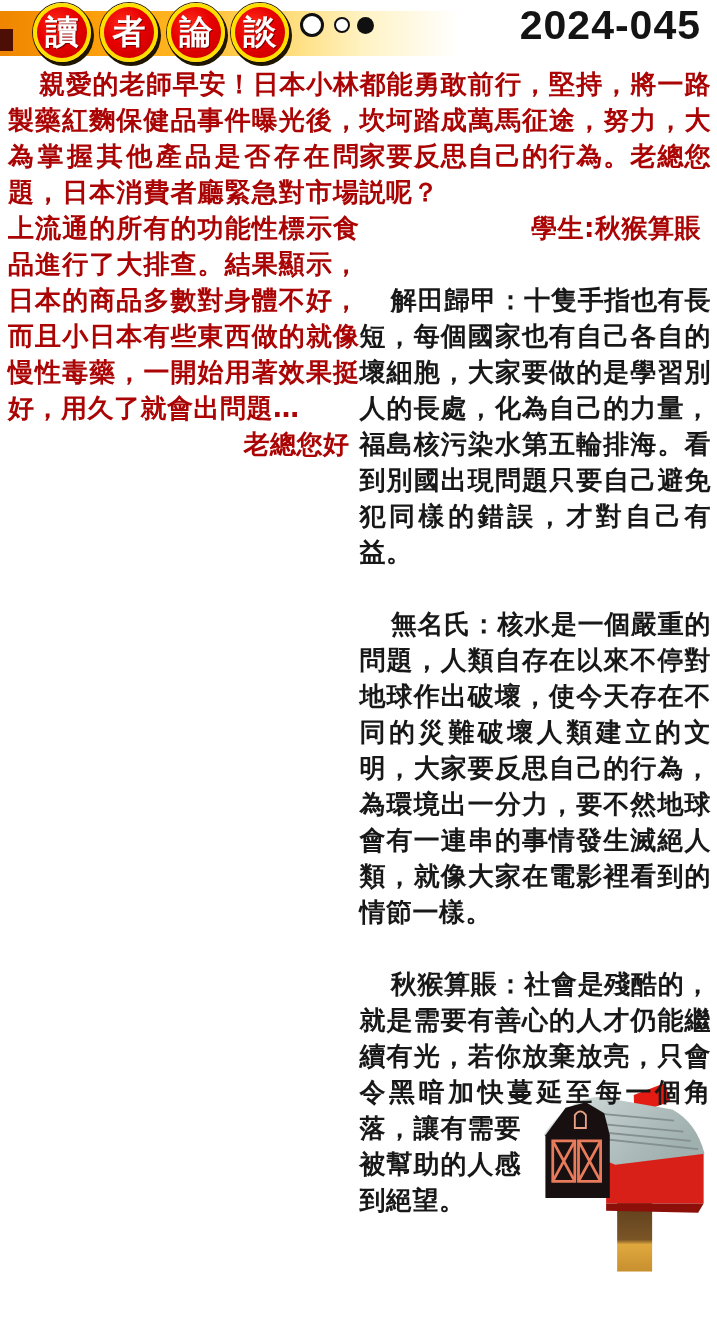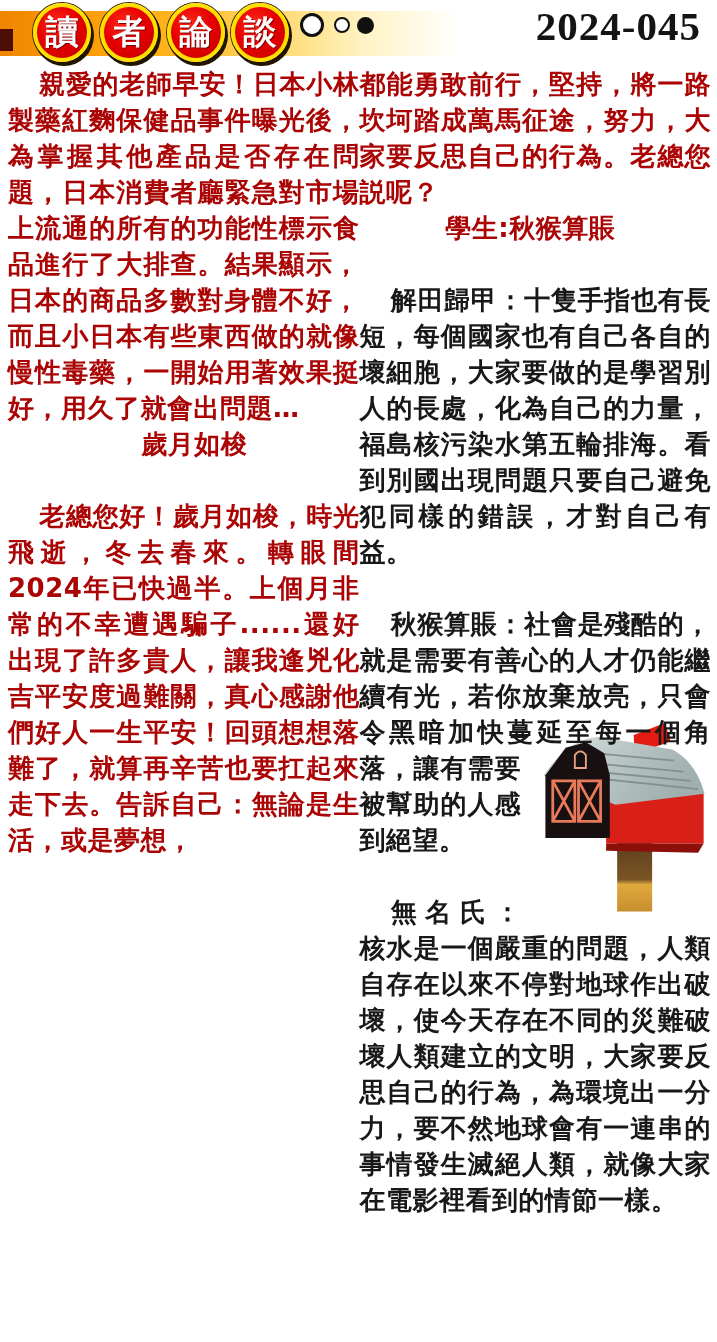--- a/index.html
+++ b/index.html
@@ -32,39 +32,39 @@
     text-shadow: 1px 1px 0 #7a0000;
   }
   .badge:nth-child(4) { margin-left: -3px; }
   .dots { position: absolute; top: 0; left: 298px; height: 64px; }
   .dot { position: absolute; border-radius: 50%; }
   .dot-large { left: 2px; top: 13px; width: 24px; height: 24px; border: 3px solid #101010; background: #ffffff; }
   .dot-small { left: 36px; top: 17px; width: 16px; height: 16px; border: 2px solid #101010; background: #ffffff; }
   .dot-filled { left: 59px; top: 17px; width: 17px; height: 17px; background: #101010; }
   .issue {
     position: absolute; right: 16px; top: 2px;
-    font-family: Liberation Serif, serif;
+    font-family: Liberation Sans, sans-serif;
     font-weight: 700; font-size: 41px; color: #141414; letter-spacing: 1px;
   }
 
   
   .content {
     position: absolute; top: 66px; left: 0; width: 717px; bottom: 0;
     display: flex; padding: 0 6px 0 8px; 
   }
   .col { flex: 1; min-width: 0; }
   p.block {
     font-size: 26px; line-height: 36px; font-weight: 700;
     text-align: justify; letter-spacing: 0.5px;
     margin-bottom: 36px;
   }
   p.block.indent { text-indent: 1.2em; }
   .red { color: #aa0404; }
   .black { color: #181818; }
-  .sig { display: block; text-align: center; padding-right: 10px; }
+  .sig { display: block; text-align: right; padding-right: 10px; }
 
   
   .mailbox {
     float: right; width: 184px; height: 196px;
     margin: 2px 0 0 6px; shape-outside: inset(0);
   }
   .mailbox svg { width: 100%; height: 100%; display: block; }
 </style>
 </head>
 <body>
@@ -84,34 +84,34 @@
     <span class="dot dot-filled"></span>
   </div>
   <div class="issue">2024-045</div>
 </div>
 
 <div class="content">
 
   <div class="col">
     <p class="block red indent">
       <span>親愛的老師早安！日本小林製藥紅麴保健品事件曝光後，為掌握其他產品是否存在問題，日本消費者廳緊急對市場上流通的所有的功能性標示食品進行了大排查。結果顯示，日本的商品多數對身體不好，而且小日本有些東西做的就像慢性毒藥，一開始用著效果挺好，用久了就會出問題…</span>
-      <span class="sig">歲月如梭</span>
-    </p>
-    <p class="block red indent">
-      <span>老總您好！歲月如梭，時光飛逝，冬去春來。轉眼間2024年已快過半。上個月非常的不幸遭遇騙子......還好出現了許多貴人，讓我逢兇化吉平安度過難關，真心感謝他們好人一生平安！回頭想想落難了，就算再辛苦也要扛起來走下去。告訴自己：無論是生活，或是夢想，</span>
+      <span class="sig">老總您好</span>
     </p>
   </div>
 
   <div class="col">
     <p class="block red">
       <span>都能勇敢前行，堅持，將一路坎坷踏成萬馬征途，努力，大家要反思自己的行為。老總您説呢？</span>
       <span class="sig">學生:秋猴算賬</span>
     </p>
     <p class="block black indent">
       <span>解田歸甲：十隻手指也有長短，每個國家也有自己各自的壞細胞，大家要做的是學習別人的長處，化為自己的力量，福島核污染水第五輪排海。看到別國出現問題只要自己避免犯同樣的錯誤，才對自己有益。</span>
+    </p>
+    <p class="block black indent">
+      <span>無名氏：核水是一個嚴重的問題，人類自存在以來不停對地球作出破壞，使今天存在不同的災難破壞人類建立的文明，大家要反思自己的行為，為環境出一分力，要不然地球會有一連串的事情發生滅絕人類，就像大家在電影裡看到的情節一樣。</span>
     </p>
     <p class="block black indent">
       <span>秋猴算賬：社會是殘酷的，就是需要有善心的人才仍能繼續有光，若你放棄放亮，只會令黑暗加快</span><span class="mailbox">
           <svg viewBox="0 0 200 212" xmlns="http://www.w3.org/2000/svg">
 
         <defs>
           <linearGradient id="post" x1="0" y1="0" x2="0" y2="1">
             <stop offset="0" stop-color="#5c3d1c"></stop>
             <stop offset="0.55" stop-color="#7a5526"></stop>
             <stop offset="0.62" stop-color="#e0a93f"></stop>
@@ -138,18 +138,15 @@
 
         <path d="M 52,42 Q 58,34 64,42 L 64,56 L 52,56 Z" fill="none" stroke="#e8a184" stroke-width="2"></path>
 
         <rect x="28" y="70" width="24" height="44" fill="none" stroke="#e87b5c" stroke-width="3"></rect>
         <path d="M 28,70 L 52,114 M 52,70 L 28,114" stroke="#e87b5c" stroke-width="3"></path>
         <rect x="56" y="70" width="24" height="44" fill="none" stroke="#e87b5c" stroke-width="3"></rect>
         <path d="M 56,70 L 80,114 M 80,70 L 56,114" stroke="#e87b5c" stroke-width="3"></path>
       </svg>
         </span><span>蔓延至每一個角落，讓有需要被幫助的人感到絕望。</span>
     </p>
-    <p class="block black indent">
-      <span>無名氏：核水是一個嚴重的問題，人類自存在以來不停對地球作出破壞，使今天存在不同的災難破壞人類建立的文明，大家要反思自己的行為，為環境出一分力，要不然地球會有一連串的事情發生滅絕人類，就像大家在電影裡看到的情節一樣。</span>
-    </p>
   </div>
 
 </div>
 
 </body></html>

